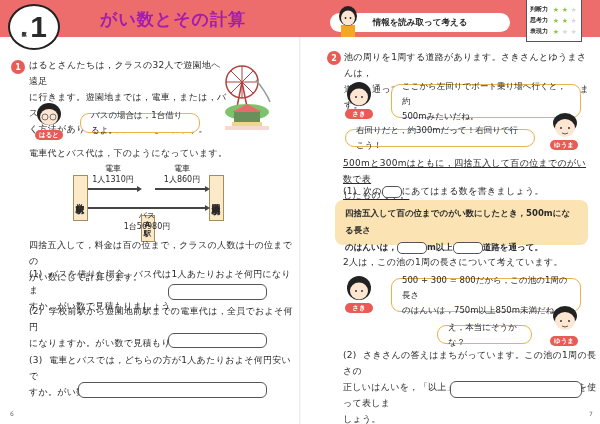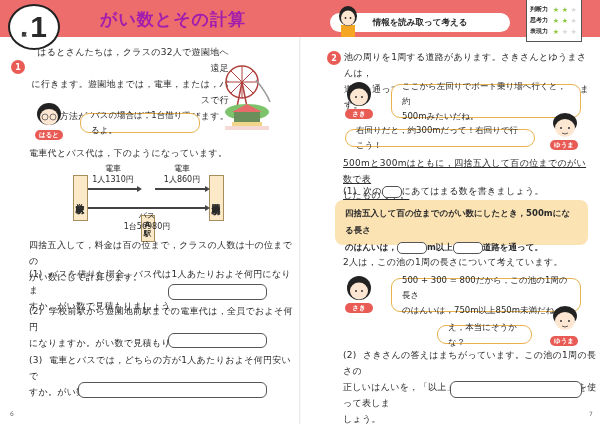--- a/index.html
+++ b/index.html
@@ -81,21 +81,21 @@
     </div>
     <div class="rating-row">
       <span class="lbl">表現力</span>
       <span class="star on">★</span>
         <span class="star off">★</span>
         <span class="star off">★</span>
     </div>
   </div>
 
   <div class="q-badge" style="left:11px; top:60px;">1</div>
-  <div class="para" style="left:29px; top:44px; width:200px;text-align:right;">
+  <div class="para" style="left:29px; top:57px; width:200px;">
     <div>はるとさんたちは，クラスの32人で遊園地へ遠足</div>
     <div>に行きます。遊園地までは，電車，または，バスで行</div>
     <div>く方法があり，料金が安い方を選びます。</div>
   </div>
 
   <svg style="position:absolute; left:222px; top:62px; width:50px; height:68px;" viewBox="0 0 50 68">
     <circle cx="20" cy="20" r="16" fill="none" stroke="#b0413e" stroke-width="1.5"></circle>
     <line x1="20" y1="4" x2="20" y2="36" stroke="#b0413e"></line>
       <line x1="4" y1="20" x2="36" y2="20" stroke="#b0413e"></line>
     <line x1="9" y1="9" x2="31" y2="31" stroke="#b0413e"></line>

